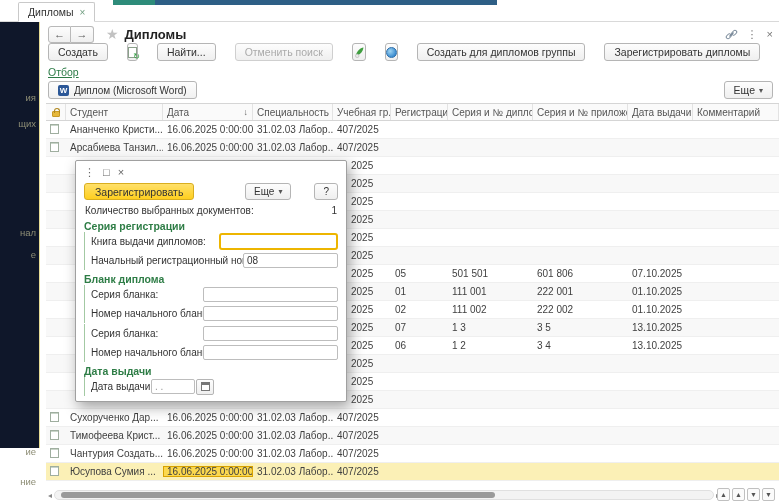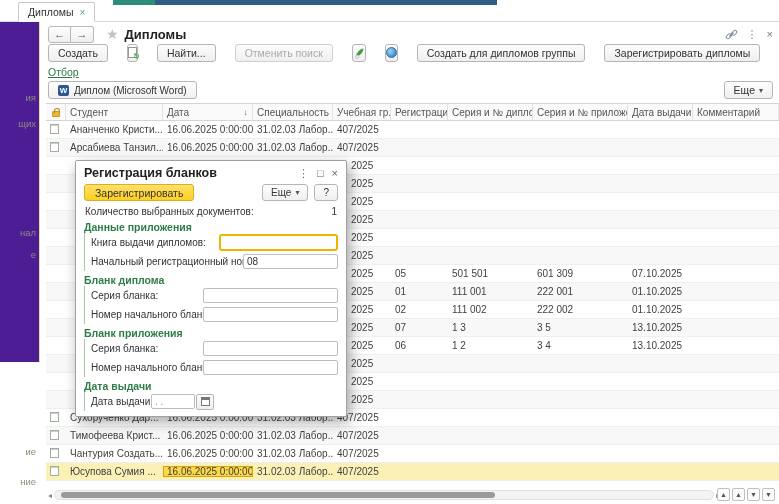--- a/index.html
+++ b/index.html
@@ -11,39 +11,39 @@
   .tabbar { position:absolute; left:0; top:0; width:779px; height:22px; background:#fff;
     border-bottom:1px solid #d9d9d9; }
   .tab { position:absolute; left:18px; top:2px; height:20px; padding:0 9px; background:#fff;
     border:1px solid #c9c9c9; border-bottom:1px solid #fff; border-radius:2px 2px 0 0;
     display:flex; align-items:center; gap:6px; font-size:10.5px; color:#333; }
   .tab-close { color:#6f9d7f; font-size:10px; cursor:pointer; }
   .strip-a { position:absolute; left:113px; top:0; width:42px; height:5px; background:#2e8c7a; }
   .strip-b { position:absolute; left:155px; top:0; width:342px; height:5px; background:#2e5f86; }
 
   
-  .sidebar { position:absolute; left:0; top:22px; width:40px; height:340px; background:#4c1d95;
+  .sidebar { position:absolute; left:0; top:22px; width:40px; height:426px; background:#0f172a;
     border-right:1px solid #e6dc96; }
   .side-frag { position:absolute; right:3px; font-size:9.5px; color:#8d8d75; white-space:nowrap; }
 
   
   .navrow { position:absolute; left:48px; top:25px; right:6px; height:18px; display:flex; align-items:center; }
   .navbtns { display:flex; }
   .navbtn { width:23px; height:17px; border:1px solid #b9b9b9; background:linear-gradient(#fdfdfd,#efefef);
     display:flex; align-items:center; justify-content:center; font-size:11px; color:#555; }
   .navbtn:first-child { border-radius:3px 0 0 3px; }
   .navbtn:last-child { border-radius:0 3px 3px 0; border-left:none; }
   .star { color:#c2c2c2; font-size:14px; margin:0 6px 0 12px; }
   .page-title { font-size:13px; font-weight:bold; color:#222; }
   .win-icons { margin-left:auto; display:flex; align-items:center; gap:9px; color:#777; }
   .win-ic { font-size:11px; cursor:pointer; }
   .link-svg { width:13px; height:13px; }
 
   
-  .toolbar { position:absolute; left:48px; top:43px; right:6px; height:19px; display:flex; gap:19px; align-items:center; }
+  .toolbar { position:absolute; left:48px; top:43px; right:6px; height:19px; display:flex; gap:19px; }
   .btn { height:18px; padding:0 9px; font-size:10.5px; color:#333; border:1px solid #b5b5b5;
     border-radius:3px; background:linear-gradient(#fdfdfd,#efefef); display:flex; align-items:center;
     gap:4px; white-space:nowrap; cursor:pointer; }
   .btn.disabled { color:#aaa; border-color:#cfcfcf; }
   .iconbtn { width:20px; padding:0; justify-content:center; }
   .doc-copy { position:relative; width:9px; height:11px; border:1px solid #8aa08a; background:#fff; }
   .doc-copy::after { content:"↻"; position:absolute; right:-4px; bottom:-4px; color:#2f9e3f; font-size:8px; }
   .globe { width:11px; height:11px; border-radius:50%; background:radial-gradient(circle at 35% 35%, #9fd4f2, #3e8ed0 70%); border:1px solid #2a6daa; }
   .spacer { flex:1; }
   .drop { font-size:8px; color:#555; }
@@ -94,21 +94,21 @@
   .navgrid { position:absolute; right:4px; top:488px; display:flex; gap:2px; }
   .ngbtn { width:13px; height:13px; border:1px solid #c0c0c0; border-radius:2px; background:#fbfbfb;
     font-size:7px; color:#555; display:flex; align-items:center; justify-content:center; cursor:pointer; }
 
   
   .dialog { position:absolute; left:75px; top:160px; width:272px; background:#fff;
     border:1px solid #a0a0a0; border-radius:2px; box-shadow:3px 5px 14px rgba(0,0,0,.35); z-index:10; }
   .dlg-title { display:flex; align-items:center; padding:5px 8px 1px 8px; }
   .dlg-title-text { flex:1; font-size:12.5px; font-weight:bold; color:#222; }
   .dlg-wicons { display:flex; gap:8px; color:#666; font-size:11px; }
-  .dlg-cmd { display:flex; align-items:center; gap:6px; padding:3px 8px 2px 8px; }
+  .dlg-cmd { display:flex; align-items:center; gap:23px; padding:3px 8px 2px 8px; }
   .btn-yellow { height:17px; padding:0 10px; font-size:10.5px; color:#333; background:linear-gradient(#ffe06a,#ffcf1f);
     border:1px solid #d9ae1f; border-radius:3px; display:flex; align-items:center; cursor:pointer; }
   .btn.small { height:17px; font-size:10px; padding:0 8px; }
   .count-row { display:flex; padding:3px 9px 1px 9px; font-size:10px; color:#333; }
   .count-val { margin-left:auto; }
   .sect-h { padding:3px 8px 0 8px; font-size:10.5px; font-weight:bold; color:#2e7d46; height:14px; line-height:12px; }
   .sect-f { margin:1px 8px 0 8px; border-left:1px solid #a3c9a3; padding-left:6px; }
   .frow { display:flex; align-items:center; height:19px; font-size:10px; color:#333;justify-content:flex-end; }
   .flabel { white-space:nowrap; flex:none; }
   .w-book{width:128px;} .w-num{width:152px;} .w-blank{width:112px;} .w-date{width:60px;}
@@ -321,21 +321,21 @@
     <span class="cell c-comment"></span>
   </div>
         <div class="trow partial">
     <span class="cell c-lock"><span class="doc-ico" style="visibility: hidden;"></span></span>
     <span class="cell c-student"></span>
     <span class="cell c-date"></span>
     <span class="cell c-spec"></span>
     <span class="cell c-group">2025</span>
     <span class="cell c-reg">05</span>
     <span class="cell c-dip">501 501</span>
-    <span class="cell c-app">601 309</span>
+    <span class="cell c-app">601 806</span>
     <span class="cell c-issued">07.10.2025</span>
     <span class="cell c-comment"></span>
   </div>
         <div class="trow partial">
     <span class="cell c-lock"><span class="doc-ico" style="visibility: hidden;"></span></span>
     <span class="cell c-student"></span>
     <span class="cell c-date"></span>
     <span class="cell c-spec"></span>
     <span class="cell c-group">2025</span>
     <span class="cell c-reg">01</span>
@@ -476,42 +476,41 @@
   </div>
   <div class="navgrid">
     <span class="ngbtn">▲</span>
     <span class="ngbtn">▲</span>
     <span class="ngbtn">▼</span>
     <span class="ngbtn">▼</span>
   </div>
 
   <div class="dialog">
     <div class="dlg-title">
-      <span class="dlg-title-text">Регистрация бланков</span>
       <span class="dlg-wicons">
         <span>⋮</span>
         <span>□</span>
         <span>×</span>
       </span>
     </div>
     <div class="dlg-cmd">
       <button class="btn-yellow">Зарегистрировать</button>
       <span class="spacer"></span>
       <button class="btn small">
         <span>Еще</span>
         <span class="drop">▾</span>
       </button>
       <button class="btn small">?</button>
     </div>
     <div class="count-row">
       <span>Количество выбранных документов:</span>
       <span class="count-val">1</span>
     </div>
 
-    <div class="sect-h">Данные приложения</div>
+    <div class="sect-h">Серия регистрации</div>
     <div class="sect-f">
       <div class="frow">
         <span class="flabel w-book">Книга выдачи дипломов:</span>
         <input class="finput focused" value="" style="">
       </div>
       <div class="frow">
         <span class="flabel w-num">Начальный регистрационный номер:</span>
         <input class="finput" value="08" style="">
       </div>
     </div>
@@ -521,21 +520,20 @@
       <div class="frow">
         <span class="flabel w-blank">Серия бланка:</span>
         <input class="finput" value="" style="">
       </div>
       <div class="frow">
         <span class="flabel w-blank">Номер начального бланка:</span>
         <input class="finput" value="" style="">
       </div>
     </div>
 
-    <div class="sect-h">Бланк приложения</div>
     <div class="sect-f">
       <div class="frow">
         <span class="flabel w-blank">Серия бланка:</span>
         <input class="finput" value="" style="">
       </div>
       <div class="frow">
         <span class="flabel w-blank">Номер начального бланка:</span>
         <input class="finput" value="" style="">
       </div>
     </div>

